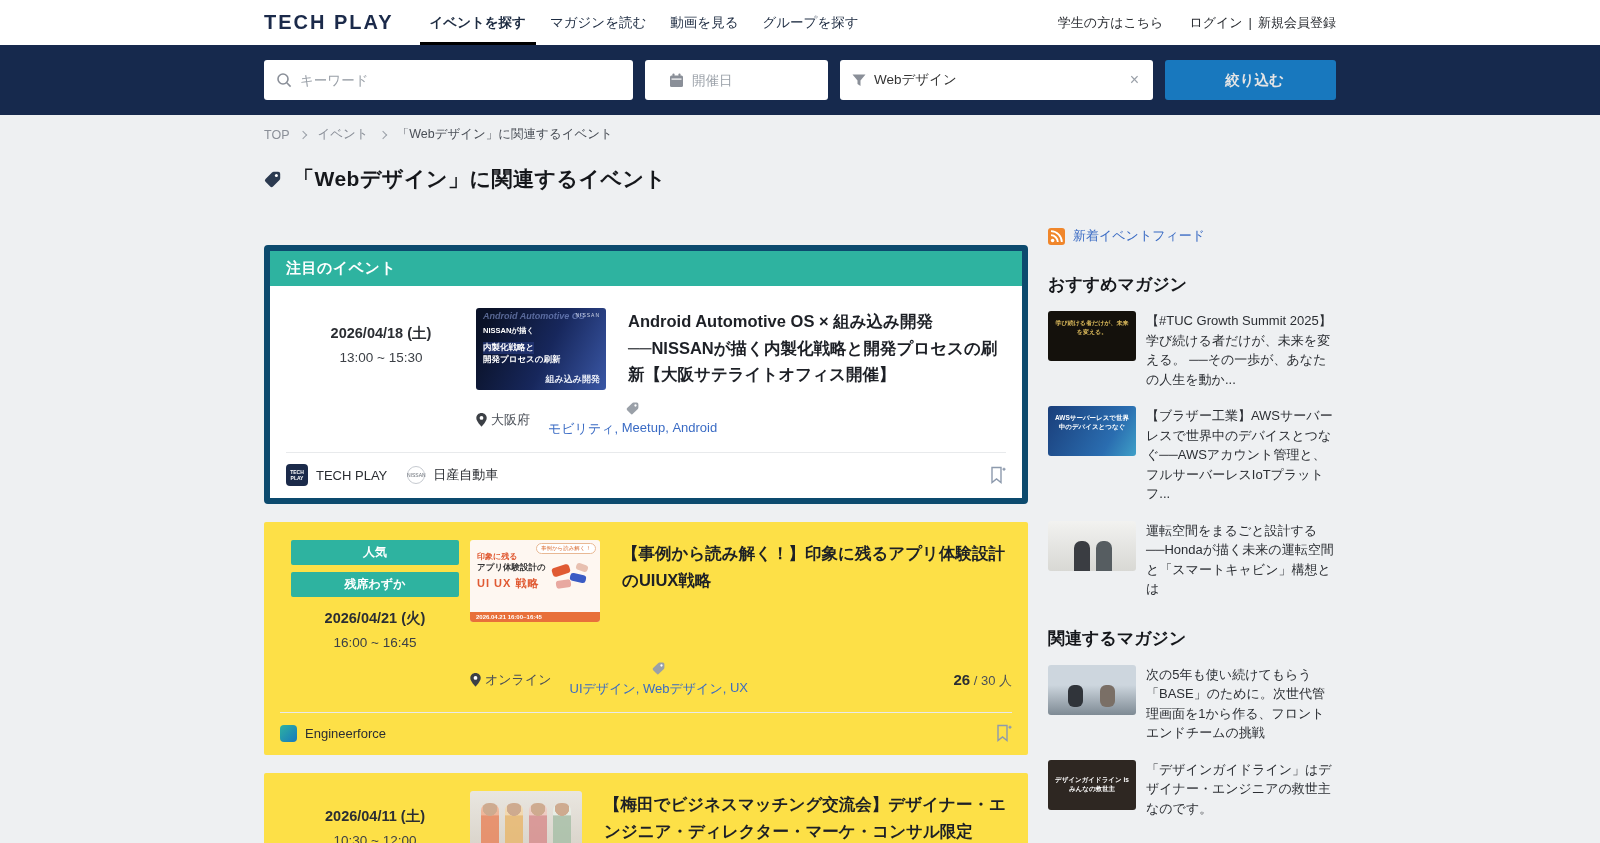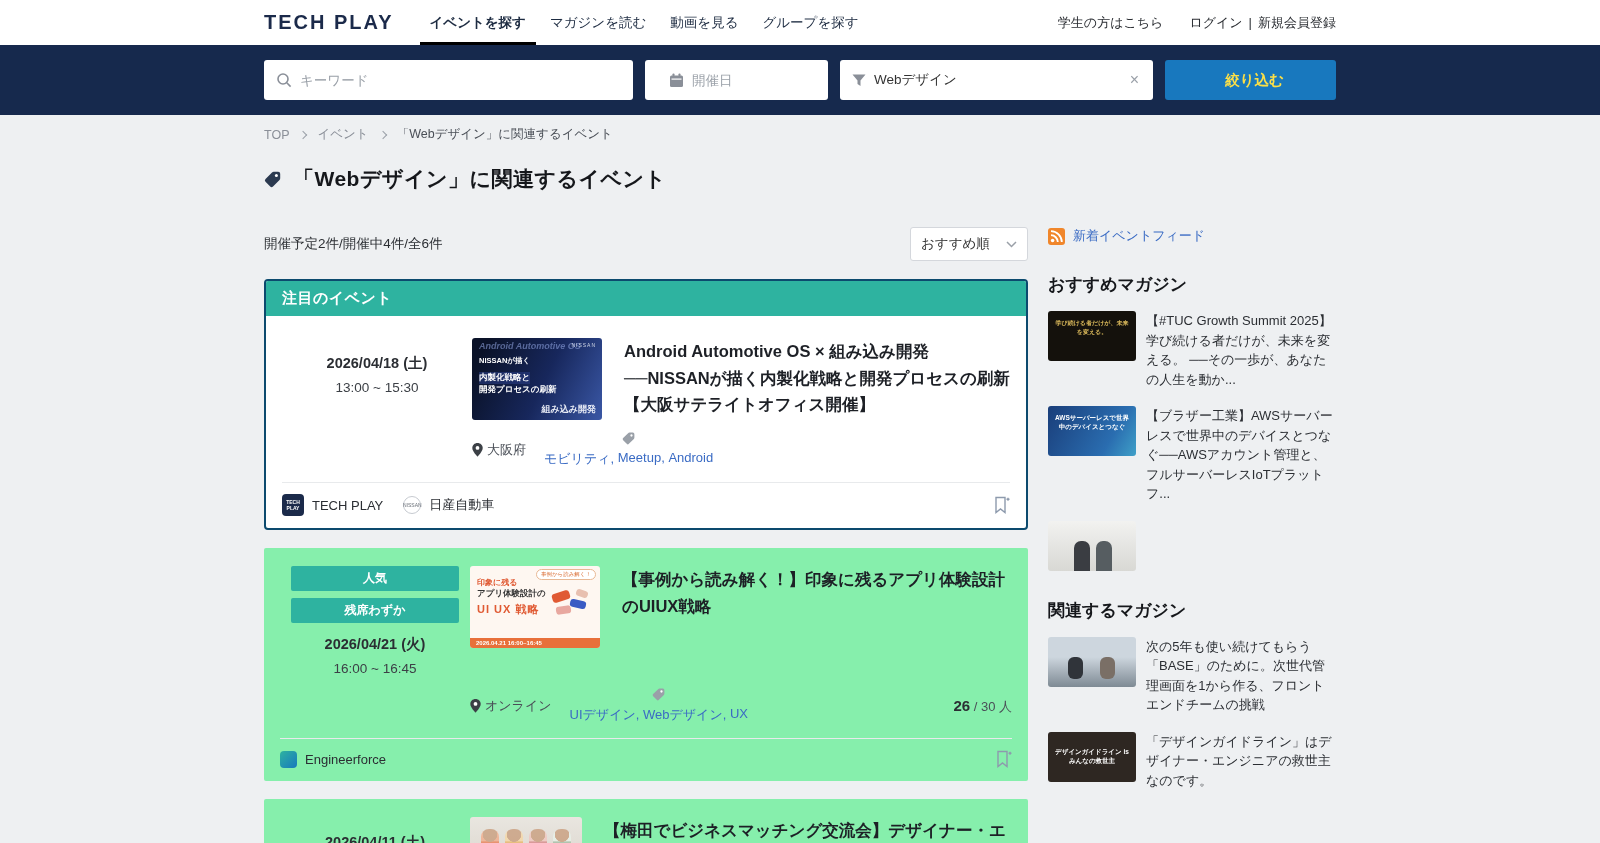--- a/index.html
+++ b/index.html
@@ -27,44 +27,44 @@
   .filter-bar { background:#16294d; height:70px; display:flex; align-items:center; }
   .filter-inner { display:flex; align-items:center; gap:12px; width:1072px; margin:0 auto; }
   .f-input { background:#fff; border-radius:3px; height:40px; display:flex; align-items:center; padding:0 12px; }
   .f-keyword { width:382px; }
   .f-date { width:183px;padding-left:24px; }
   .f-tag { width:324px; }
   .f-input input { border:none; outline:none; flex:1; font-size:13.5px; color:#333; font-family:inherit; min-width:0; }
   .f-input input::placeholder { color:#9aa0a8; }
   .f-icon { margin-right:8px; display:flex; align-items:center; flex-shrink:0; }
   .clear-x { color:#9aa0a8; font-size:16px; cursor:pointer; padding:0 2px; }
-  .f-submit { margin-left:auto; width:177px; height:40px; background:#1878be; color:#fde047; font-weight:bold; font-size:14.5px; border:none; border-radius:3px; cursor:pointer; font-family:inherit;padding-left:8px; }
+  .f-submit { margin-left:auto; width:177px; height:40px; background:#1878be; color:#e5e5e5; font-weight:bold; font-size:14.5px; border:none; border-radius:3px; cursor:pointer; font-family:inherit;padding-left:8px; }
 
   
   .breadcrumb { padding-top:11px; display:flex; align-items:center; gap:11px; font-size:12.5px; color:#8a8f98; }
   .crumb-link { color:#8a8f98; cursor:pointer; }
   .crumb-current { color:#4a4f57; }
   .crumb-sep { width:6px; height:6px; border-top:1.5px solid #9aa0a8; border-right:1.5px solid #9aa0a8; transform:rotate(45deg); flex-shrink:0; }
   .page-title-row { margin-top:22px; display:flex; align-items:center; gap:12px; }
   .page-title { font-size:21px; font-weight:bold; color:#15171b; letter-spacing:0.5px; }
 
   
   .main-flex { display:flex; gap:20px; margin-top:34px; }
   .left-col { width:764px; flex-shrink:0; }
   .sidebar { flex:1; }
 
   .counts-row { display:flex; justify-content:space-between; align-items:center; }
   .count-text { font-size:13.5px; color:#2b2e33; }
   .sort-box { background:#fff; border:1px solid #d4d7dc; border-radius:3px; height:34px; width:118px; display:flex; align-items:center; justify-content:space-between; padding:0 10px; font-size:13.5px; color:#333; cursor:pointer; }
 
   
-  .featured-card { margin-top:18px; border:2px solid #0c4a6e; border-radius:4px; background:#fff; overflow:hidden; }
+  .featured-card { margin-top:18px; border:6px solid #0c4a6e; border-radius:4px; background:#fff; overflow:hidden; }
   .featured-head { background:#2eb3a0; color:#fff; font-weight:bold; font-size:15px; padding:8px 16px; letter-spacing:0.5px; }
   .card-body { padding:22px 16px 12px; }
-  .event-card { background:#86efac; margin-top:18px; padding:18px 16px 12px; border-radius:2px; }
+  .event-card { background:#fde047; margin-top:18px; padding:18px 16px 12px; border-radius:2px; }
 
   .event-row { display:flex; align-items:flex-start; }
   .date-col { width:190px; text-align:center; flex-shrink:0; }
   .date-col.pad { padding-top:16px; }
   .e-date { font-size:14.5px; font-weight:bold; color:#2b2e33; }
   .e-time { font-size:13.5px; color:#3c4046; margin-top:7px; }
   .badge { display:block; width:168px; margin:0 auto 7px; background:#2eb3a0; color:#fff; font-size:12px; font-weight:bold; text-align:center; padding:4px 0; border-radius:2px; }
   .badges { margin-bottom:12px; }
 
   .thumb { width:130px; height:82px; border-radius:3px; flex-shrink:0; margin-right:22px; overflow:hidden; position:relative; cursor:pointer; }
@@ -208,29 +208,20 @@
           <circle cx="12.4" cy="4.6" r="1.5" fill="#fff"></circle>
         </svg>
     </span>
     <h1 class="page-title">「Webデザイン」に関連するイベント</h1>
   </div>
 
   <div class="main-flex">
 
     <div class="left-col">
 
-      <div class="counts-row">
-        <span class="count-text">開催予定2件/開催中4件/全6件</span>
-        <div class="sort-box">
-          <span>おすすめ順</span>
-          <svg width="11" height="7" viewBox="0 0 11 7">
-              <polyline points="1,1 5.5,5.5 10,1" fill="none" stroke="#9aa0a8" stroke-width="1.5"></polyline>
-            </svg>
-        </div>
-      </div>
 
       <div class="featured-card">
         <div class="featured-head">注目のイベント</div>
         <div class="card-body">
           <div class="event-row">
             <div class="date-col pad">
               <div class="e-date">2026/04/18 (土)</div>
               <div class="e-time">13:00 ~ 15:30</div>
             </div>
             <div class="thumb img-nissan">
@@ -376,20 +367,21 @@
       <div class="mag-item">
         <div class="mag-thumb mt-tuc">学び続ける者だけが、未来を変える。</div>
         <div class="mag-title">【#TUC Growth Summit 2025】学び続ける者だけが、未来を変える。 ──その一歩が、あなたの人生を動か...</div>
       </div>
       <div class="mag-item">
         <div class="mag-thumb mt-aws">AWSサーバーレスで世界中のデバイスとつなぐ</div>
         <div class="mag-title">【ブラザー工業】AWSサーバーレスで世界中のデバイスとつなぐ──AWSアカウント管理と、フルサーバーレスIoTプラットフ...</div>
       </div>
       <div class="mag-item">
         <div class="mag-thumb mt-honda"></div>
+        <div class="mag-title">運転空間をまるごと設計する──Hondaが描く未来の運転空間と「スマートキャビン」構想とは</div>
       </div>
 
       <h2 class="side-h related">関連するマガジン</h2>
 
       <div class="mag-item">
         <div class="mag-thumb mt-base"></div>
         <div class="mag-title">次の5年も使い続けてもらう「BASE」のために。次世代管理画面を1から作る、フロントエンドチームの挑戦</div>
       </div>
       <div class="mag-item">
         <div class="mag-thumb mt-guide">デザインガイドライン is みんなの救世主</div>

